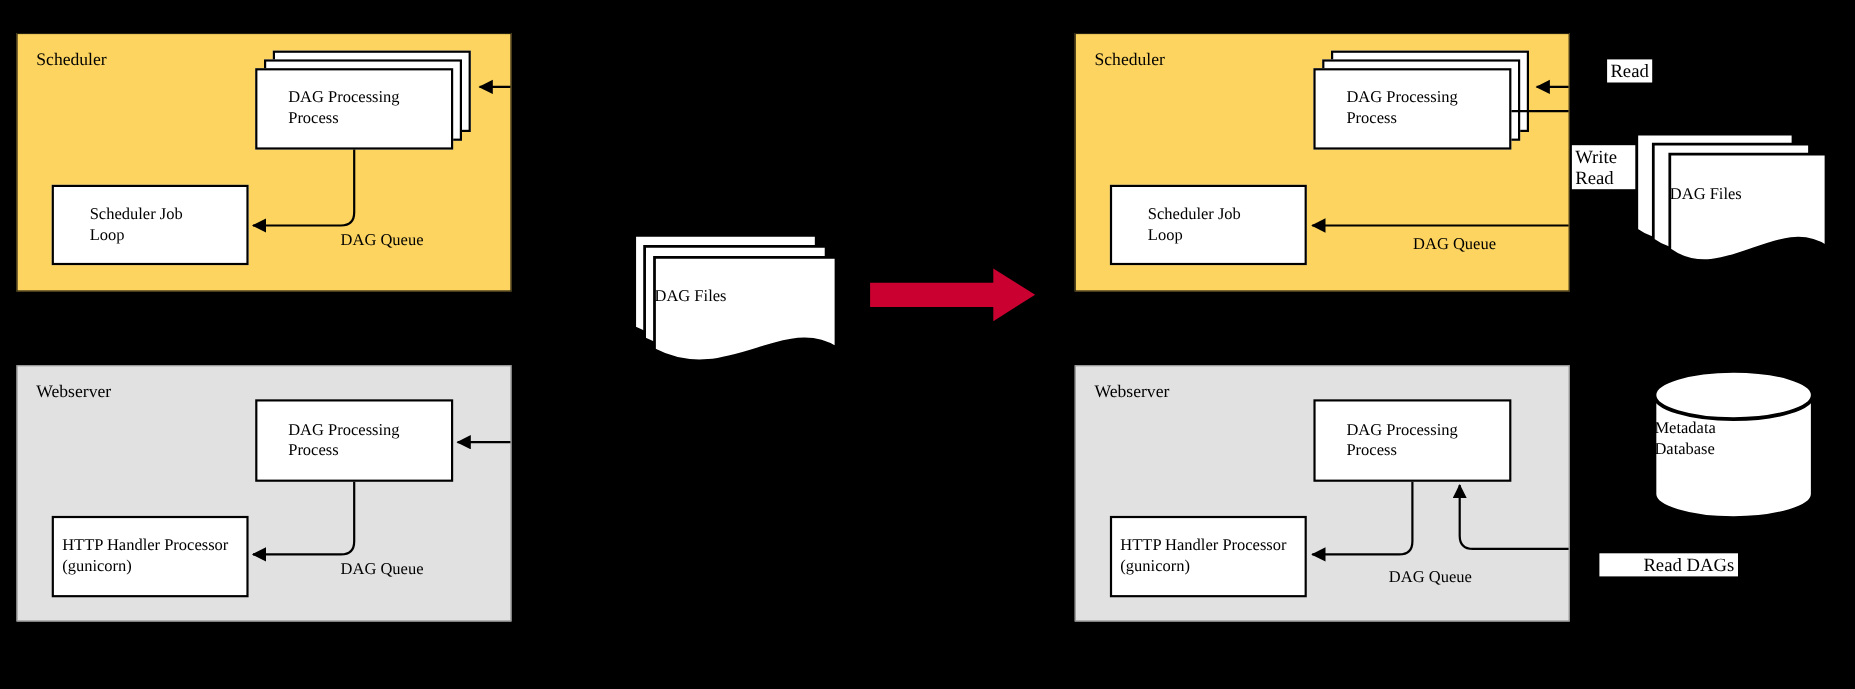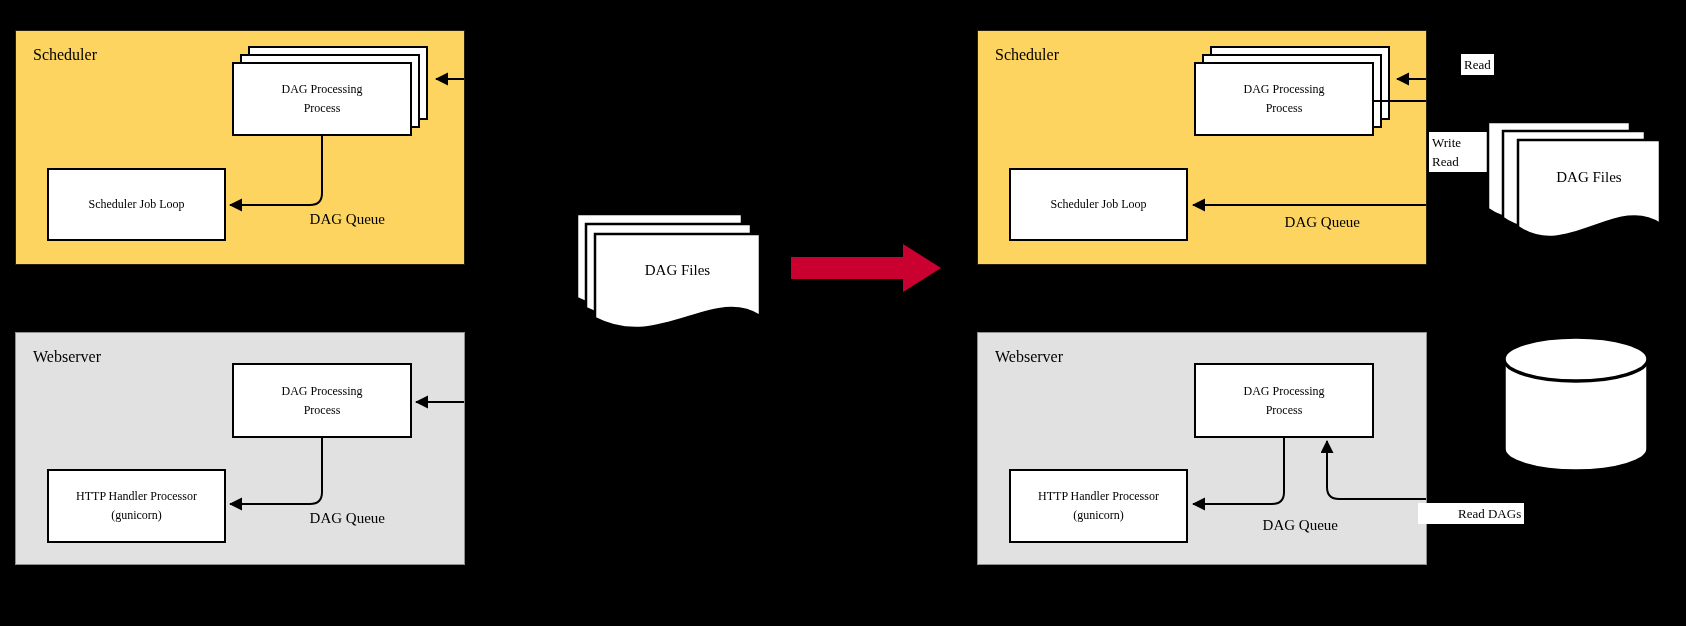--- a/index.html
+++ b/index.html
@@ -9,26 +9,26 @@
   }
   html,body{margin:0;padding:0;background:var(--background);overflow:hidden;}
   #stage{position:relative;width:1686px;height:626px;background:var(--background);
          font-family:Liberation Serif, serif;color:var(--text);margin-top:17px;}
   .panel{position:absolute;box-sizing:border-box;}
   .panel.sched{background:var(--scheduler-fill);border:1px solid rgba(0,0,0,0.85);}
   .panel.web{background:var(--webserver-fill);border:1px solid var(--webserver-border);}
   .panel-title{position:absolute;left:17px;top:14px;font-size:16px;line-height:19px;}
   .node{position:absolute;box-sizing:border-box;background:var(--node-fill);
         border:2px solid var(--stroke);display:flex;align-items:center;justify-content:center;
-        text-align:center;font-size:12px;line-height:19px;}
+        font-size:15px;line-height:19px;}
   .node span{display:inline-block;}
   .flowlabel{position:absolute;font-size:15px;line-height:18px;text-align:right;}
-  .floatlabel{position:absolute;background:var(--label-bg);font-size:13px;line-height:19px;
+  .floatlabel{position:absolute;background:var(--label-bg);font-size:17px;line-height:19px;
               padding:1px 3px;white-space:nowrap;}
-  .stacklabel{position:absolute;font-size:15px;line-height:19px;text-align:center;z-index:6;}
+  .stacklabel{position:absolute;font-size:15px;line-height:19px;text-align:left;z-index:6;}
   svg#overlay{position:absolute;left:0;top:0;z-index:5;pointer-events:none;}
   svg .line{stroke:var(--stroke);stroke-width:2;fill:none;}
   svg .thick{stroke:var(--stroke);stroke-width:2.5;fill:var(--node-fill);}
   svg .cyl{stroke:var(--stroke);stroke-width:3.5;fill:var(--node-fill);}
   svg .red{fill:var(--red-arrow);stroke:none;}
   .card{z-index:2;}
 </style>
 </head>
 <body>
 
@@ -115,18 +115,21 @@
     <path class="thick" d="M1488,105 H1630 V189 C1588,160 1535,226 1488,192 Z"></path>
     <path class="thick" d="M1503,114 H1645 V198 C1603,169 1550,235 1503,201 Z"></path>
     <path class="thick" d="M1518,123 H1660 V207 C1618,178 1565,244 1518,210 Z"></path>
 
     <path class="cyl" d="M1504,342 V432 A72,22 0 0 0 1648,432 V342"></path>
     <ellipse class="cyl" cx="1576" cy="342" rx="72" ry="22"></ellipse>
   </svg>
 
   <div class="stacklabel" style="left:595px;top:244px;width:165px;">DAG Files</div>
   <div class="stacklabel" style="left:1518px;top:151px;width:142px;">DAG Files</div>
+  <div class="stacklabel" style="left:1504px;top:364px;width:145px;">
+    <span style="display:inline-block;max-width:84px;">Metadata Database</span>
+  </div>
 
   <div class="floatlabel" style="left:1461px;top:37px;">Read</div>
   <div class="floatlabel" style="left:1429px;top:115px;width:58px;white-space:normal;box-sizing:border-box;">Write Read</div>
-  <div class="floatlabel" style="left:1418px;top:486px;padding-left:40px;">Read DAGs</div>
+  <div class="floatlabel" style="left:1454px;top:486px;padding-left:40px;">Read DAGs</div>
 
 </div>
 
 </body></html>

